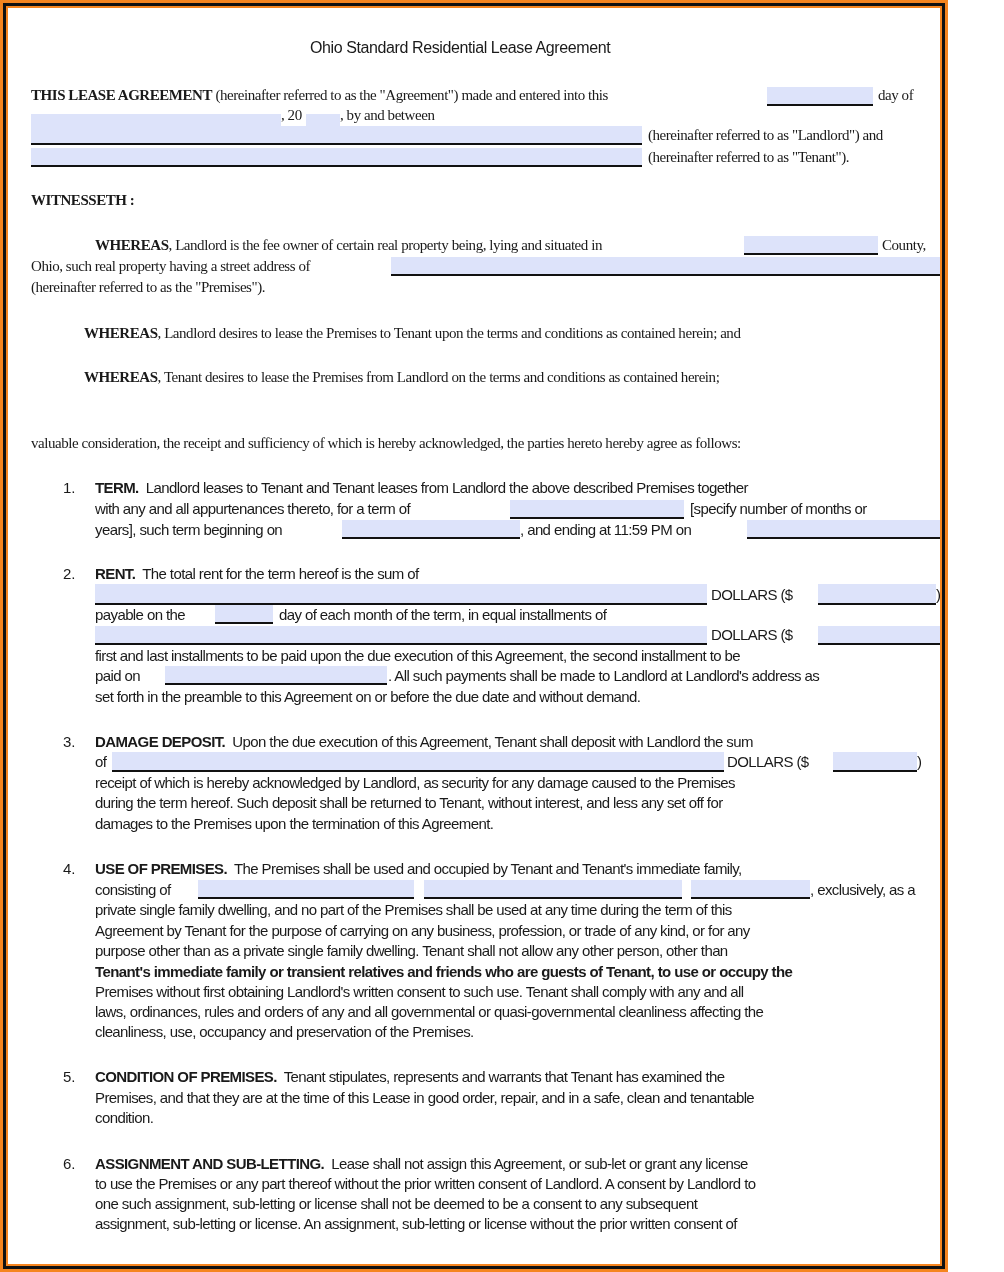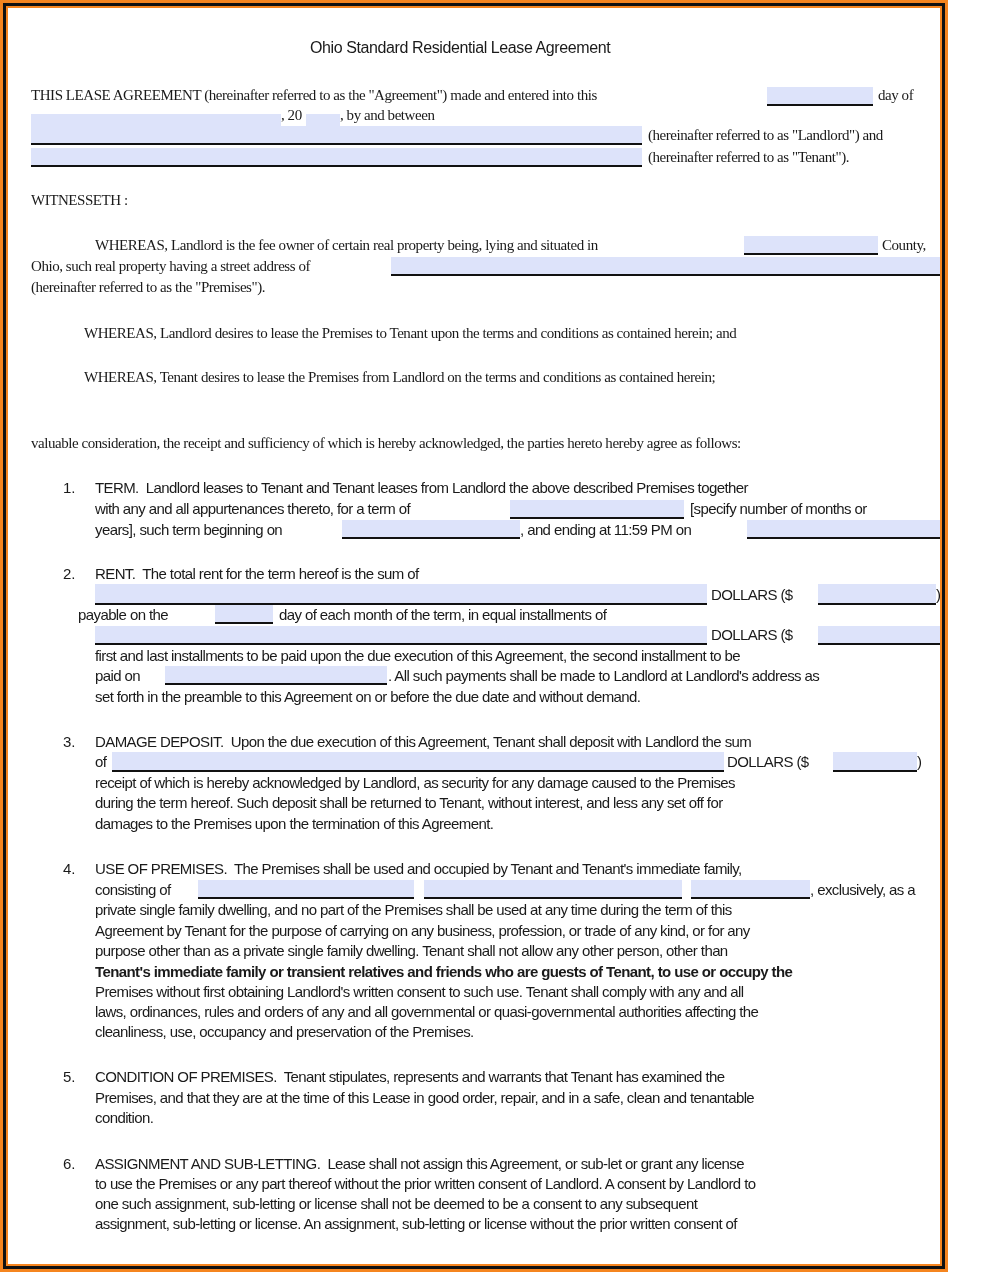--- a/index.html
+++ b/index.html
@@ -19,21 +19,21 @@
   .page {
     position: absolute; left: 8px; top: 8px; right: 8px; bottom: 8px;
     background: #ffffff; overflow: hidden;
   }
   .ln {
     position: absolute; white-space: nowrap; color: #1a1a1a;
   }
   .serif { font-family: "Liberation Serif", "DejaVu Serif", serif; font-size: 15px; letter-spacing: -0.45px; transform-origin: left top; }
   .sans { font-family: "Liberation Sans", "DejaVu Sans", sans-serif; font-size: 15px; letter-spacing: -0.6px; transform-origin: left top; }
   .title { font-family: "Liberation Sans", "DejaVu Sans", sans-serif; font-size: 16px; letter-spacing: -0.4px; }
-  b { font-weight: normal; }
+  b { font-weight: bold; }
   .field {
     position: absolute; background: #dde3fa; border-bottom: 2px solid #111111;
     cursor: text;
   }
   .num { position: absolute; font-family: "Liberation Sans", "DejaVu Sans", sans-serif; font-size: 15px; color:#1a1a1a; }
 </style>
 </head>
 <body>
 
 <div class="frame">
@@ -82,21 +82,21 @@
     <div class="ln sans" style="left:512px; top:513px;">, and ending at 11:59 PM on</div>
     <div class="field" style="left:739px; top:512px; width:208px; height:19px;"></div>
     <div class="ln sans" style="left:947px; top:513px;">.</div>
 
     <div class="num" style="left:55px; top:557px;">2.</div>
     <div class="ln sans" style="left:87px; top:557px;"><b>RENT.</b>&nbsp; <span>The total rent for the term hereof is the sum of</span></div>
     <div class="field" style="left:87px; top:576px; width:612px; height:21px;"></div>
     <div class="ln sans" style="left:703px; top:578px;">DOLLARS ($</div>
     <div class="field" style="left:810px; top:576px; width:118px; height:21px;"></div>
     <div class="ln sans" style="left:928px; top:578px;">)</div>
-    <div class="ln sans" style="left:70px; top:598px;">payable on the</div>
+    <div class="ln sans" style="left:87px; top:598px;">payable on the</div>
     <div class="field" style="left:207px; top:597px; width:58px; height:19px;"></div>
     <div class="ln sans" style="left:271px; top:598px;">day of each month of the term, in equal installments of</div>
     <div class="field" style="left:87px; top:618px; width:612px; height:19px;"></div>
     <div class="ln sans" style="left:703px; top:618px;">DOLLARS ($</div>
     <div class="field" style="left:810px; top:618px; width:132px; height:19px;"></div>
     <div class="ln sans" style="left:942px; top:618px;">),</div>
     <div class="ln sans" style="left:87px; top:639px;">first and last installments to be paid upon the due execution of this Agreement, the second installment to be</div>
     <div class="ln sans" style="left:87px; top:659px;">paid on</div>
     <div class="field" style="left:157px; top:658px; width:222px; height:19px;"></div>
     <div class="ln sans" style="left:380px; top:659px;">.  All such payments shall be made to Landlord at Landlord's address as</div>
@@ -118,21 +118,21 @@
     <div class="ln sans" style="left:87px; top:873px;">consisting of</div>
     <div class="field" style="left:190px; top:872px; width:216px; height:19px;"></div>
     <div class="field" style="left:416px; top:872px; width:258px; height:19px;"></div>
     <div class="field" style="left:683px; top:872px; width:119px; height:19px;"></div>
     <div class="ln sans" style="left:802px; top:873px;">, exclusively, as a</div>
     <div class="ln sans" style="left:87px; top:893px;">private single family dwelling, and no part of the Premises shall be used at any time during the term of this</div>
     <div class="ln sans" style="left:87px; top:914px;">Agreement by Tenant for the purpose of carrying on any business, profession, or trade of any kind, or for any</div>
     <div class="ln sans" style="left:87px; top:934px;">purpose other than as a private single family dwelling.  Tenant shall not allow any other person, other than</div>
     <div class="ln sans" style="left:87px; top:955px;font-weight:bold;">Tenant's immediate family or transient relatives and friends who are guests of Tenant, to use or occupy the</div>
     <div class="ln sans" style="left:87px; top:975px;">Premises without first obtaining Landlord's written consent to such use.   Tenant shall comply with any and all</div>
-    <div class="ln sans" style="left:87px; top:995px;">laws, ordinances, rules and orders of any and all governmental or quasi-governmental authorities affecting the</div>
+    <div class="ln sans" style="left:87px; top:995px;">laws, ordinances, rules and orders of any and all governmental or quasi-governmental cleanliness affecting the</div>
     <div class="ln sans" style="left:87px; top:1015px;">cleanliness, use, occupancy and preservation of the Premises.</div>
 
     <div class="num" style="left:55px; top:1060px;">5.</div>
     <div class="ln sans" style="left:87px; top:1060px;"><b>CONDITION OF PREMISES.</b>&nbsp; <span>Tenant stipulates, represents and warrants that Tenant has examined the</span></div>
     <div class="ln sans" style="left:87px; top:1081px;">Premises, and that they are at the time of this Lease in good order, repair, and in a safe, clean and tenantable</div>
     <div class="ln sans" style="left:87px; top:1101px;">condition.</div>
 
     <div class="num" style="left:55px; top:1147px;">6.</div>
     <div class="ln sans" style="left:87px; top:1147px;"><b>ASSIGNMENT AND SUB-LETTING.</b>&nbsp; <span>Lease shall not assign this Agreement, or sub-let or grant any license</span></div>
     <div class="ln sans" style="left:87px; top:1167px;">to use the Premises or any part thereof without the prior written consent of Landlord.  A consent by Landlord to</div>

